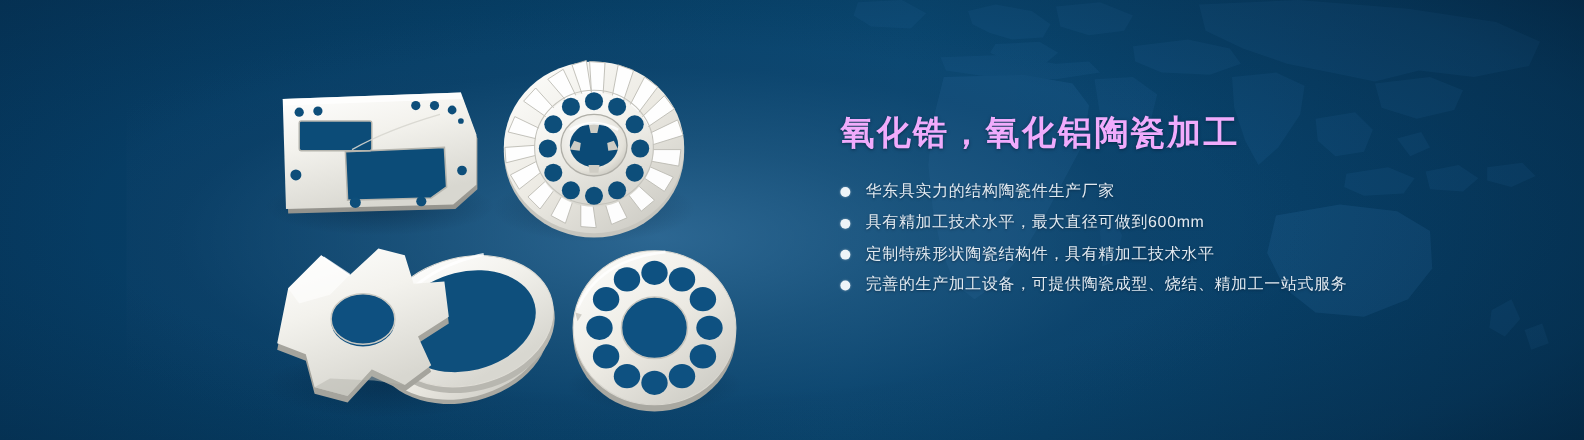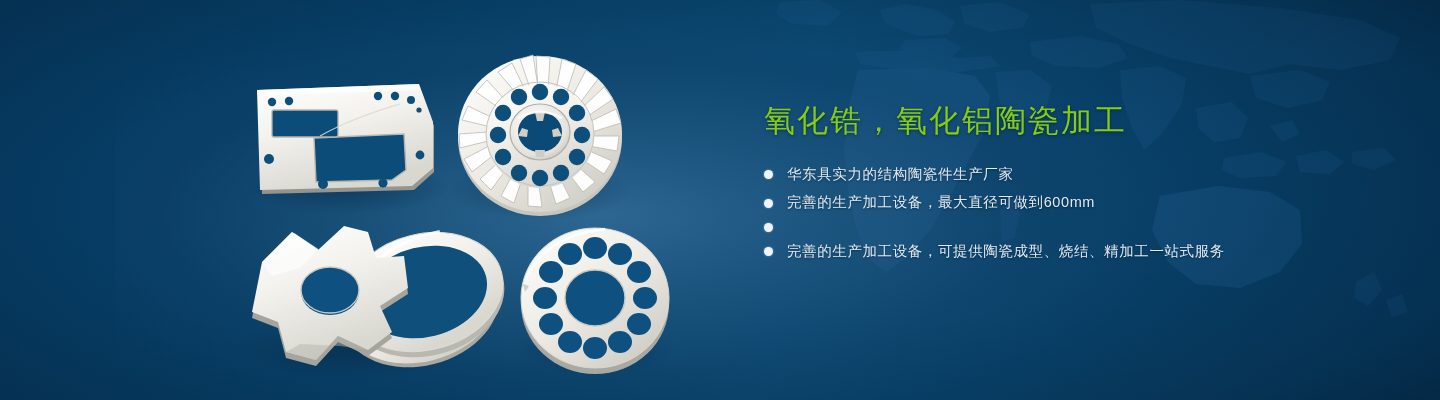--- a/index.html
+++ b/index.html
@@ -65,25 +65,25 @@
   .products svg { width: 100%; height: 100%; display: block; }
 
   
   .copy {
     position: absolute;
     left: 764px;
     top: 104px;
     width: 620px;
   }
   .headline {
-    color: #84cc16;
+    color: #f0abfc;
     font-size: 31px;
     line-height: 1.1;
     letter-spacing: 2px;
-    font-weight: normal;
+    font-weight: bold;
     margin: 0 0 28px 0;
     text-shadow: 0 1px 3px rgba(0,20,40,0.55);
     white-space: nowrap;
   }
   .bullets {
     list-style: none;
     margin: 0;
     padding: 0;
   }
   .bullet {
@@ -357,24 +357,25 @@
   <div class="copy">
     <h1 class="headline">氧化锆，氧化铝陶瓷加工</h1>
 
     <ul class="bullets">
       <li class="bullet">
         <span class="dot"></span>
         <span class="bullet-text">华东具实力的结构陶瓷件生产厂家</span>
       </li>
       <li class="bullet">
         <span class="dot"></span>
-        <span class="bullet-text">完善的生产加工设备，最大直径可做到600mm</span>
+        <span class="bullet-text">具有精加工技术水平，最大直径可做到600mm</span>
       </li>
       <li class="bullet">
         <span class="dot"></span>
+        <span class="bullet-text">定制特殊形状陶瓷结构件，具有精加工技术水平</span>
       </li>
       <li class="bullet">
         <span class="dot"></span>
         <span class="bullet-text">完善的生产加工设备，可提供陶瓷成型、烧结、精加工一站式服务</span>
       </li>
     </ul>
   </div>
 
 </div>
 

